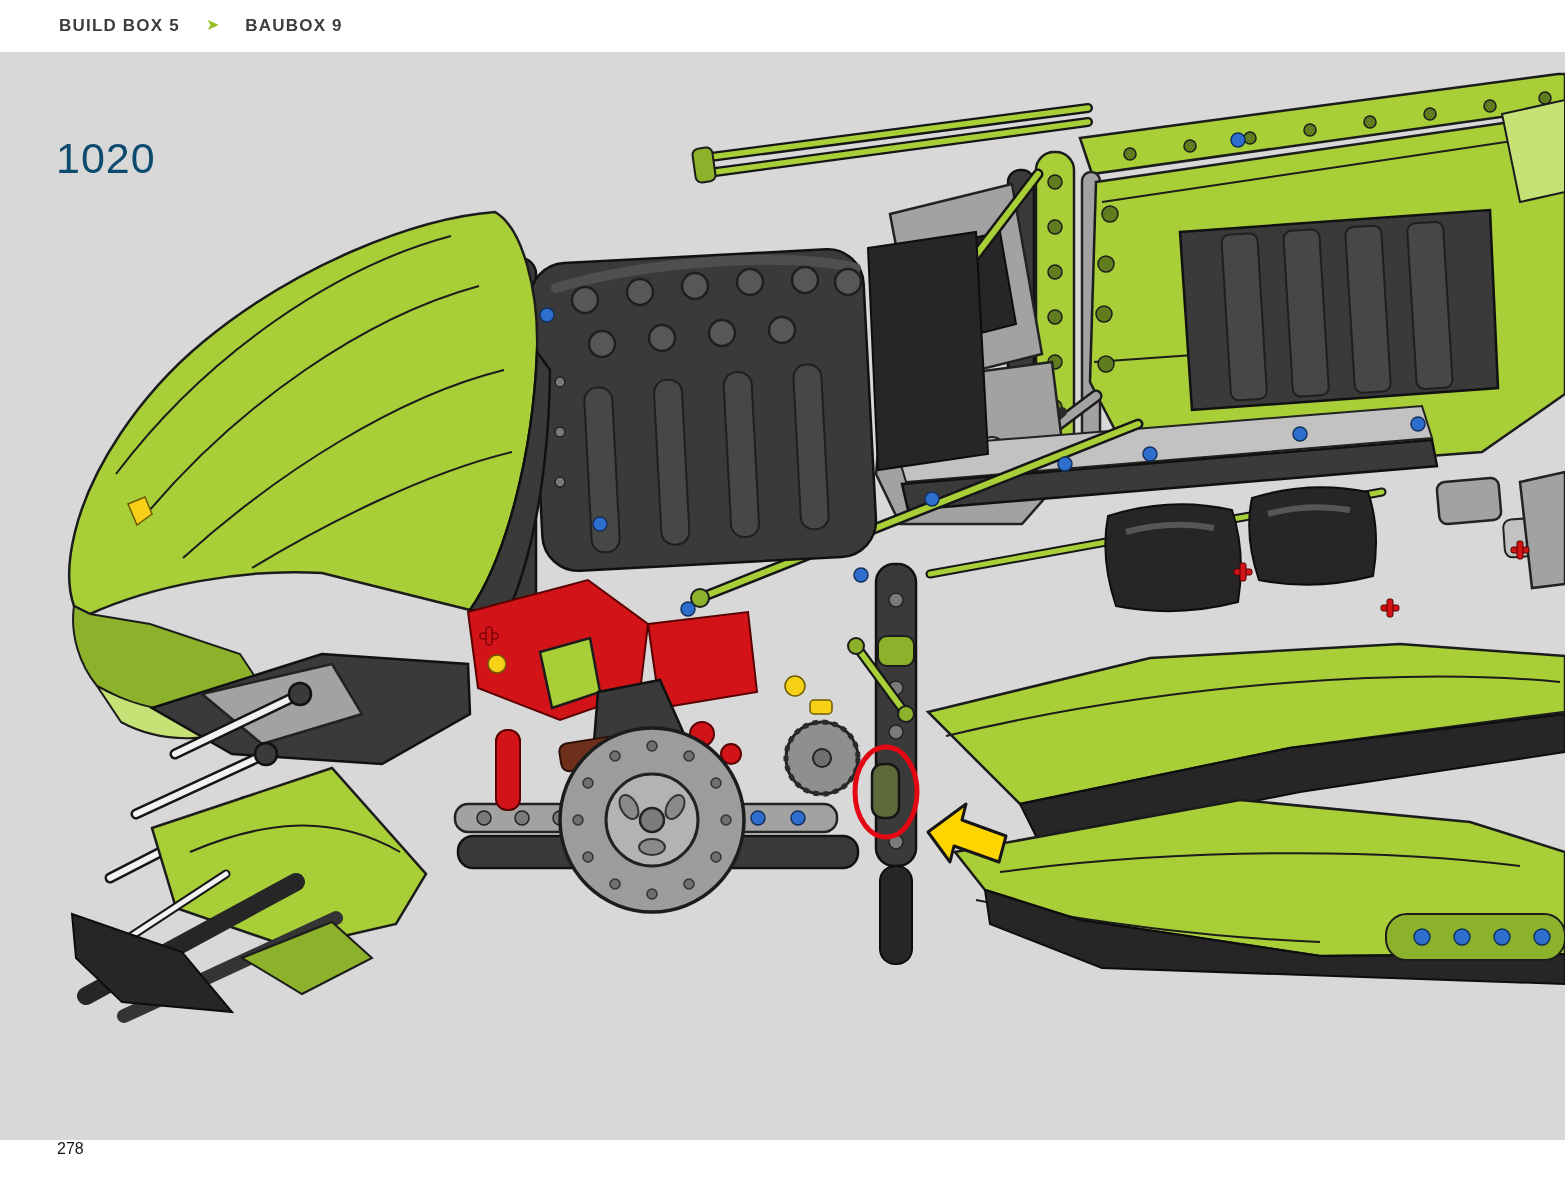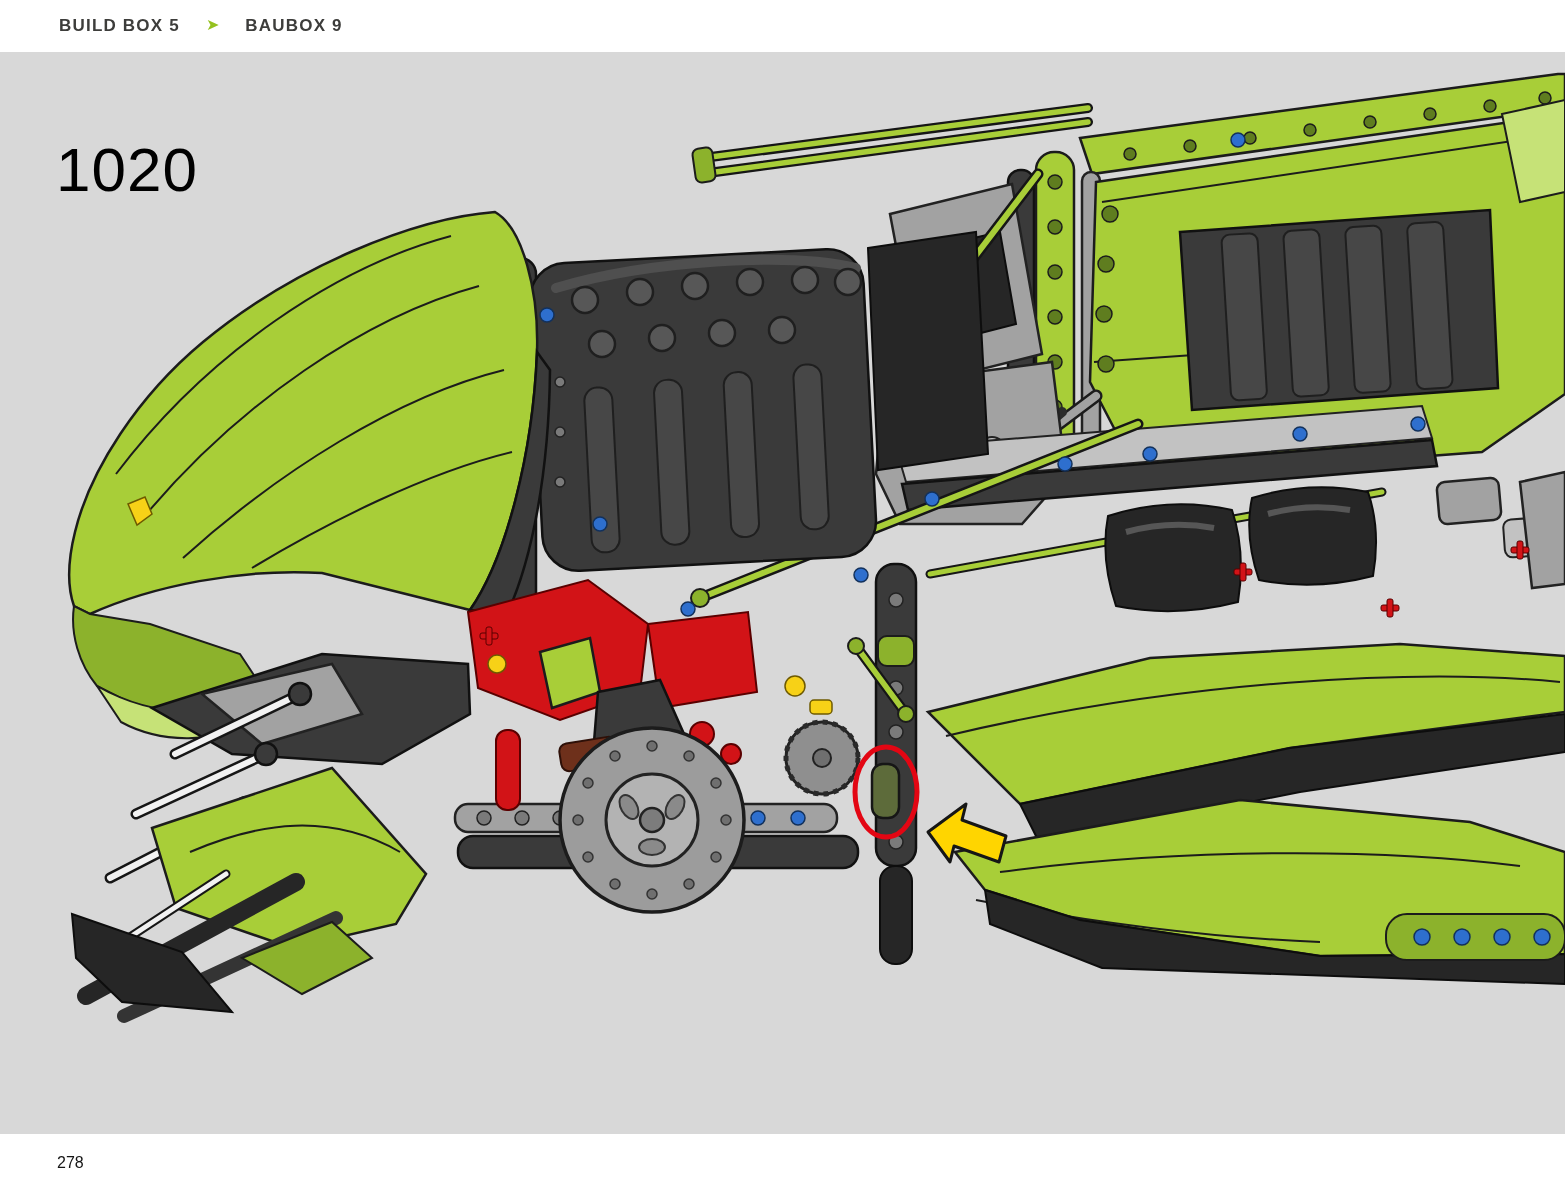--- a/index.html
+++ b/index.html
@@ -19,27 +19,27 @@
   }
   .header .lbl { font-size:17px; font-weight:600; letter-spacing:1.2px; color:#3d3d3b; }
   .header .arrow { color:#95C11F; font-size:16px; line-height:1; transform:translateY(-1px); }
 
   .content {
     position:absolute; top:52px; left:0; width:1565px; height:1096px;
     background:#D8D8D8; overflow:hidden;
   }
   .step-number {
     position:absolute; top:82px; left:56px; z-index:5;
-    font-size:62px; font-weight:400; color:#000000; letter-spacing:1px;
+    font-size:43px; font-weight:400; color:#0c4a6e; letter-spacing:1px;
   }
   .illustration { position:absolute; top:0; left:0; }
 
   .footer {
-    position:absolute; left:0; right:0; bottom:0; height:57px;
-    background:#ffffff; display:flex; align-items:center;
+    position:absolute; left:0; right:0; bottom:0; height:51px;
+    background:#ffffff; display:flex; 
     padding-left:57px; z-index:10;
   }
   .footer .pagenum { font-size:16px; color:#141414; }
 
   
   .lg  { fill:#A8CE38; stroke:#1c1c1c; stroke-width:2.5; }
   .lgd { fill:#8CB22C; stroke:#1c1c1c; stroke-width:2; }
   .lgl { fill:#C6E277; stroke:#1c1c1c; stroke-width:2; }
   .dk  { fill:#3a3a3a; stroke:#111111; stroke-width:2.5; }
   .dk2 { fill:#262626; stroke:#0d0d0d; stroke-width:2; }

